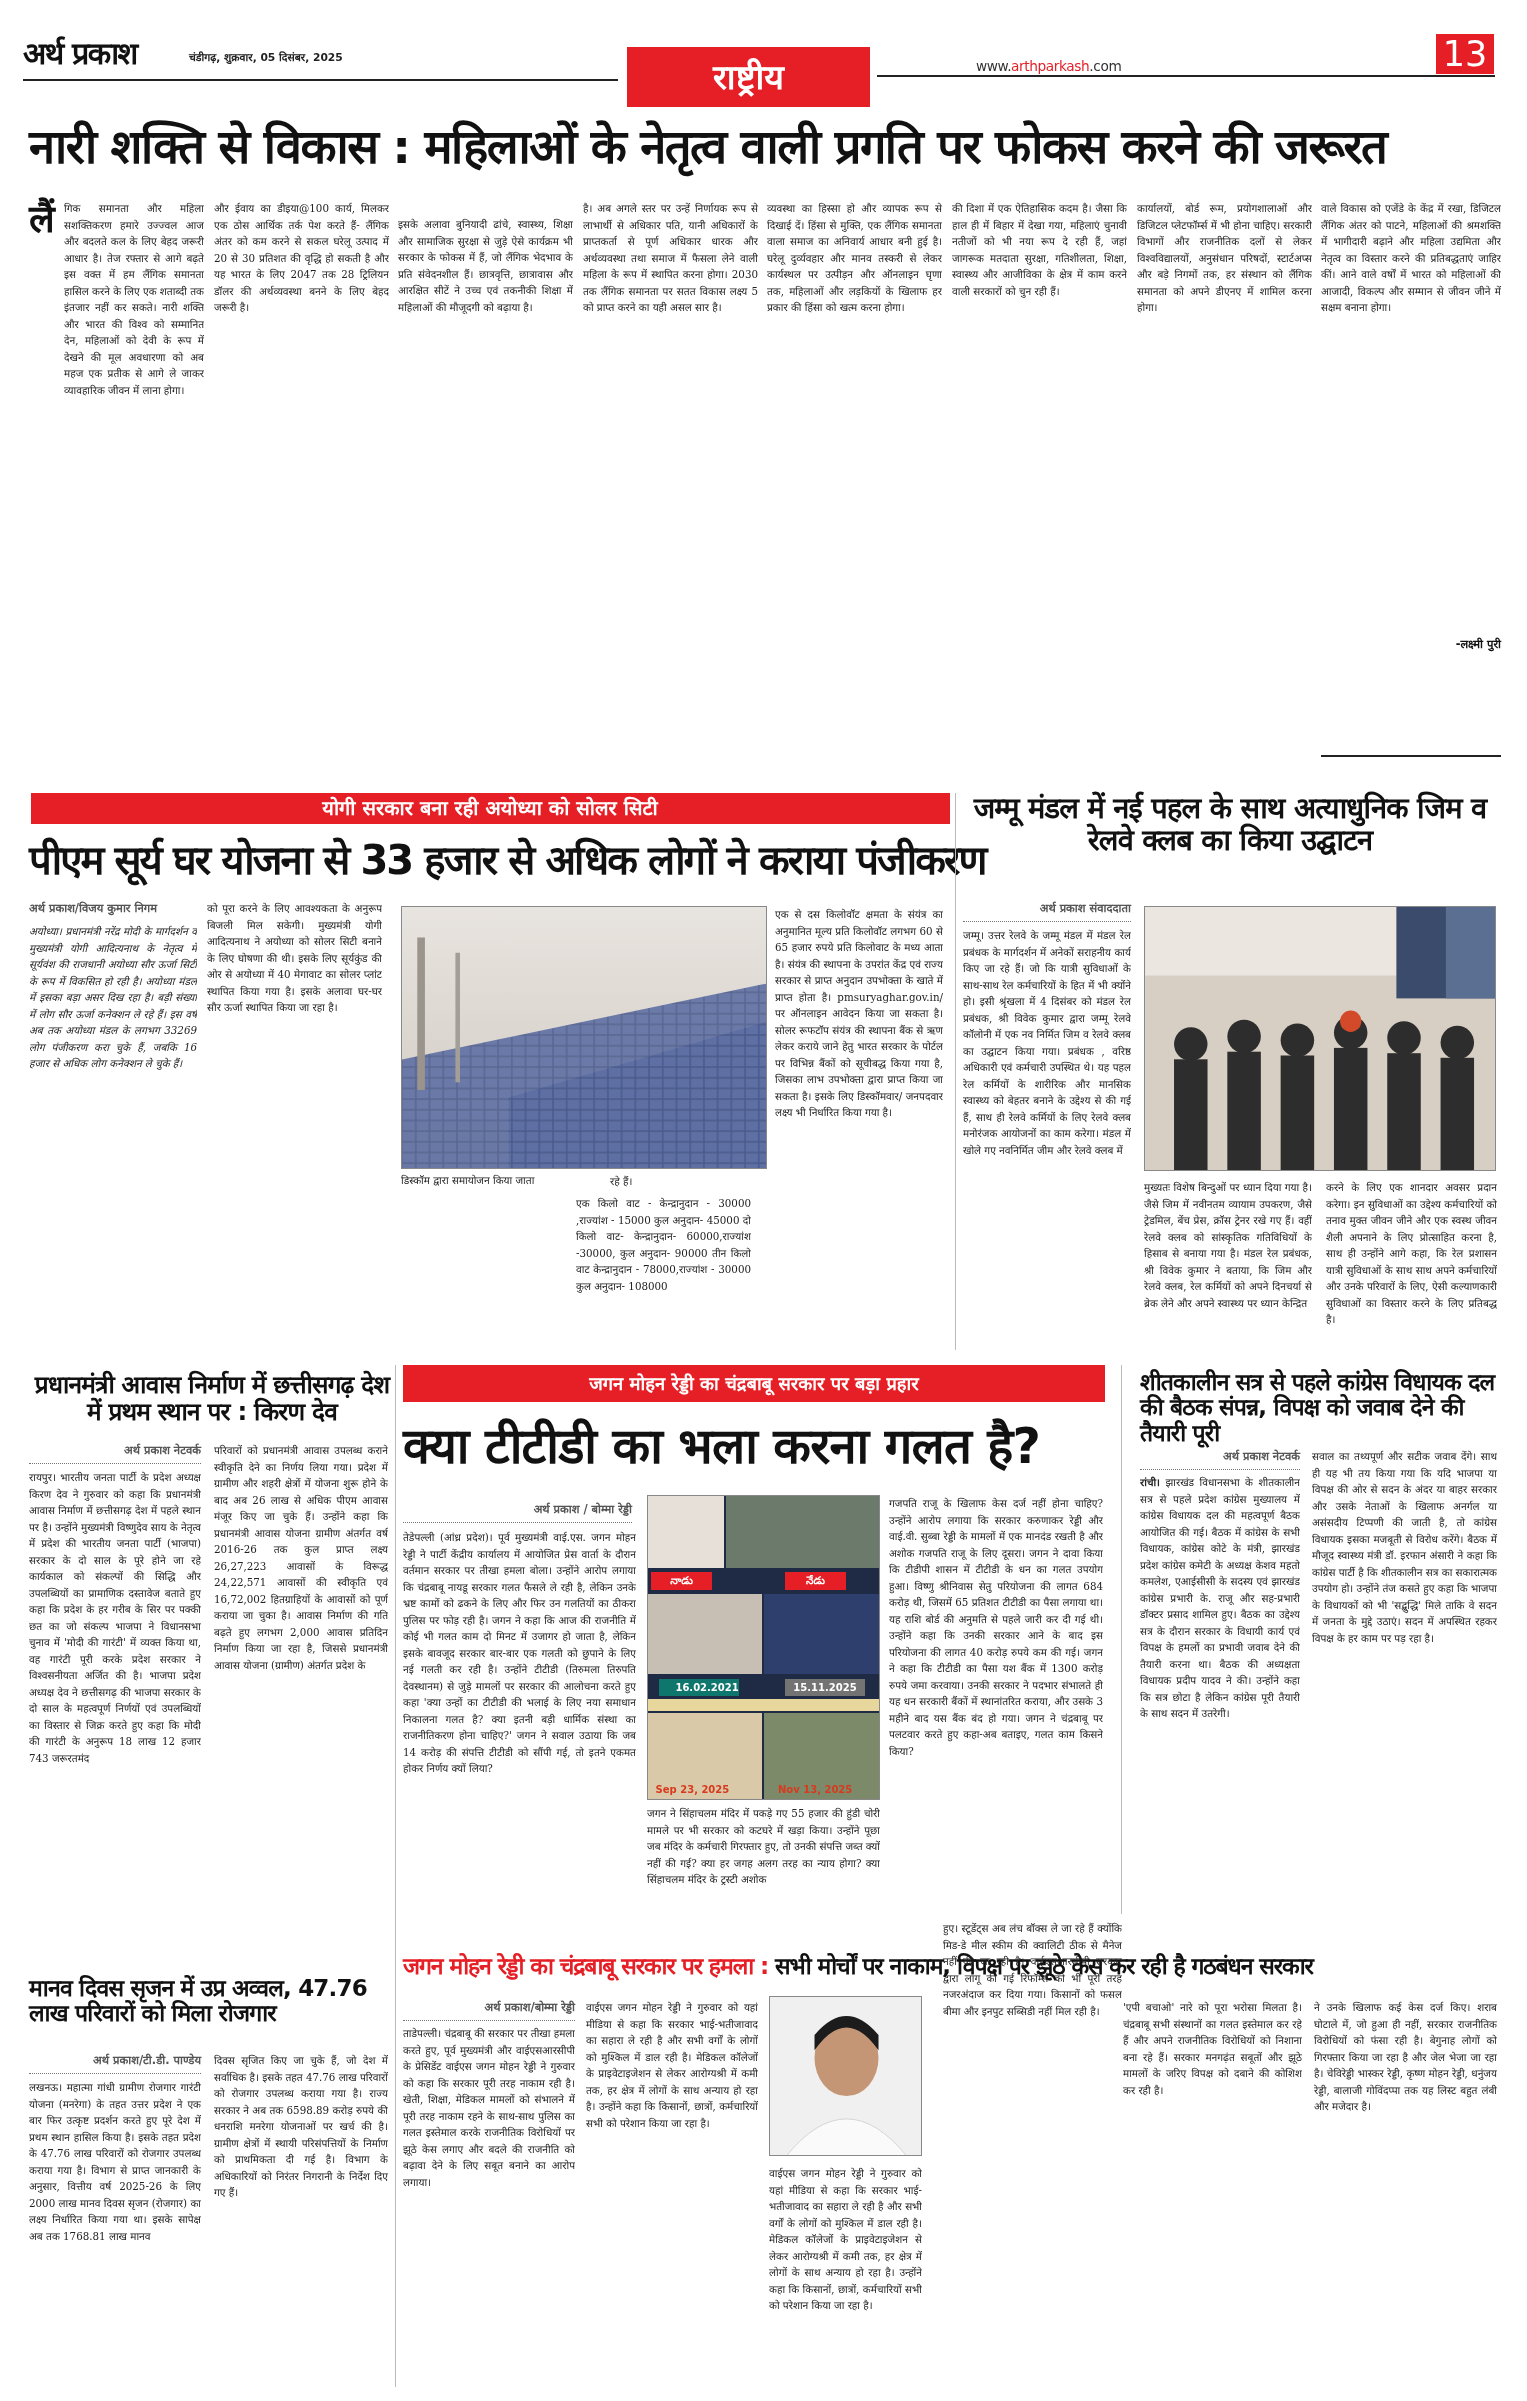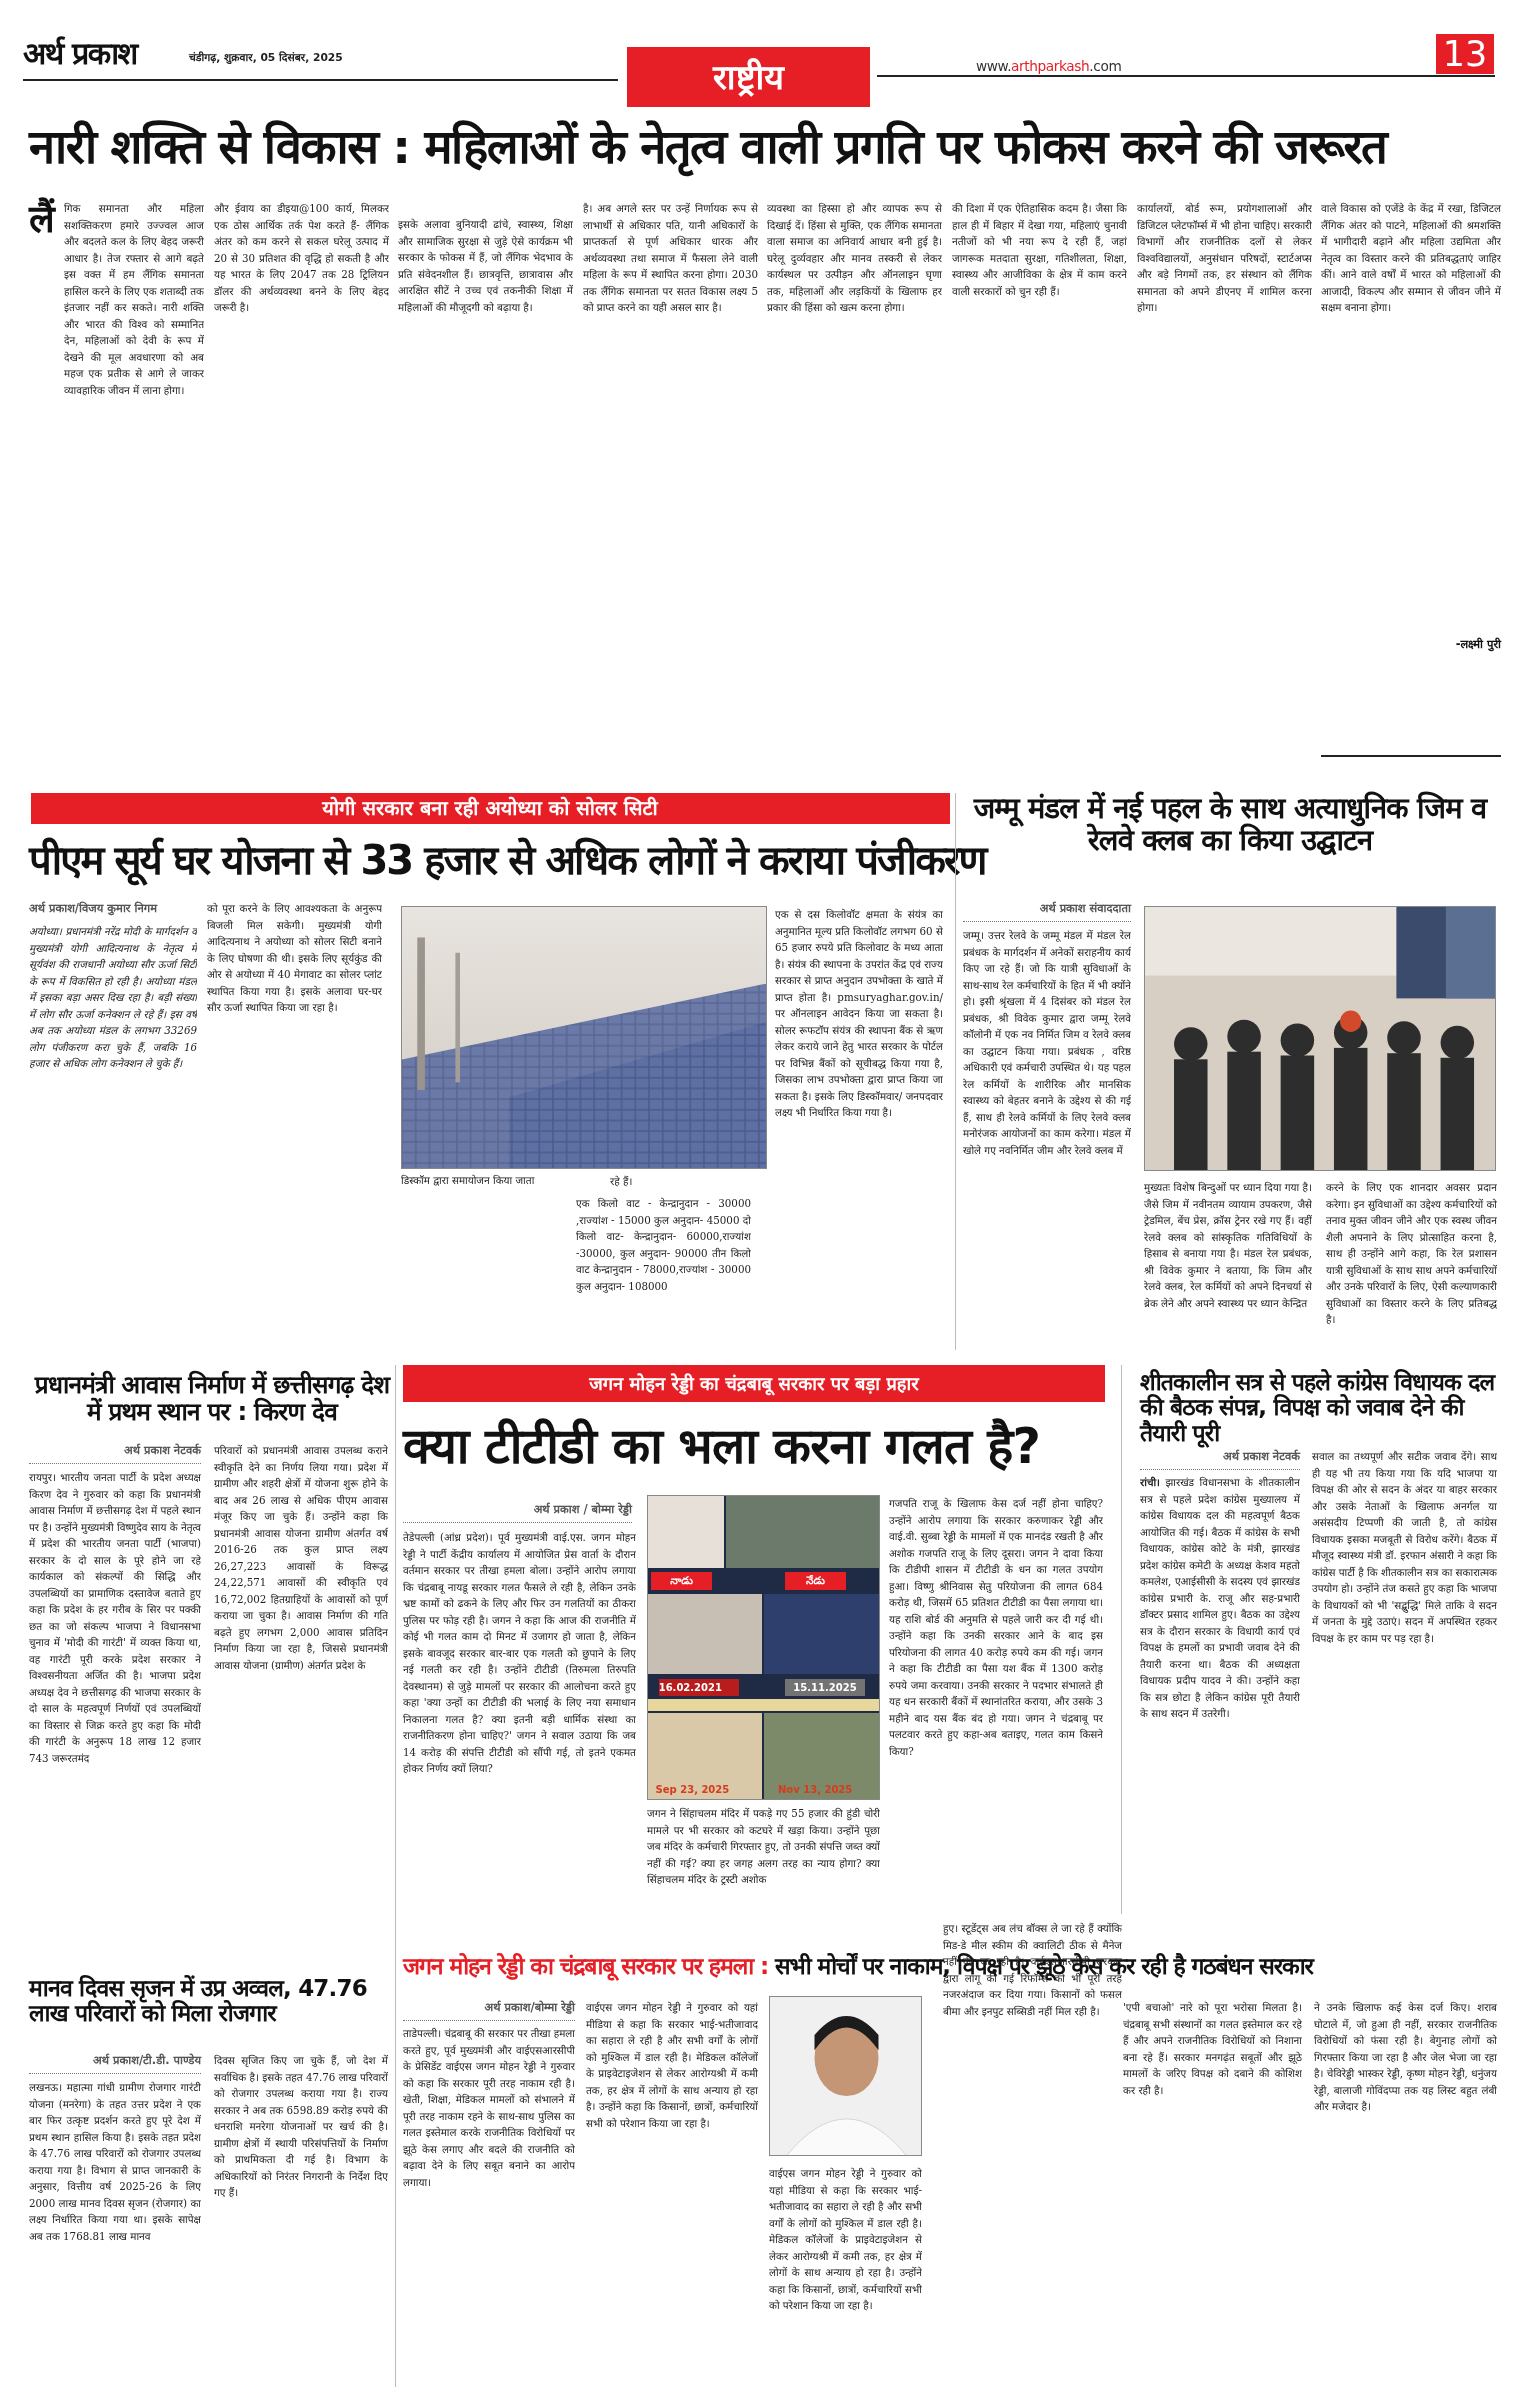--- a/index.html
+++ b/index.html
@@ -159,21 +159,21 @@
 <div class="abs txt" style="left:403px;top:1529px;width:233px;height:381px;">
   <span>तेडेपल्ली (आंध्र प्रदेश)। पूर्व मुख्यमंत्री वाई.एस. जगन मोहन रेड्डी ने पार्टी केंद्रीय कार्यालय में आयोजित प्रेस वार्ता के दौरान वर्तमान सरकार पर तीखा हमला बोला। उन्होंने आरोप लगाया कि चंद्रबाबू नायडू सरकार गलत फैसले ले रही है, लेकिन उनके भ्रष्ट कामों को ढकने के लिए और फिर उन गलतियों का ठीकरा पुलिस पर फोड़ रही है। जगन ने कहा कि आज की राजनीति में कोई भी गलत काम दो मिनट में उजागर हो जाता है, लेकिन इसके बावजूद सरकार बार-बार एक गलती को छुपाने के लिए नई गलती कर रही है। उन्होंने टीटीडी (तिरुमला तिरुपति देवस्थानम) से जुड़े मामलों पर सरकार की आलोचना करते हुए कहा 'क्या उन्हों का टीटीडी की भलाई के लिए नया समाधान निकालना गलत है? क्या इतनी बड़ी धार्मिक संस्था का राजनीतिकरण होना चाहिए?' जगन ने सवाल उठाया कि जब 14 करोड़ की संपत्ति टीटीडी को सौंपी गई, तो इतने एकमत होकर निर्णय क्यों लिया?</span>
 </div>
 <div class="abs photo" style="left:647px;top:1495px;width:233px;height:305px;background:#1f2a44;">
   <div class="abs" style="left:0;top:0;width:76px;height:72px;background:#e6e0d8;"></div>
   <div class="abs" style="left:78px;top:0;width:155px;height:72px;background:#6b7a6a;"></div>
   <div class="abs" style="left:3.1px;top:76px;width:61px;height:18.3px;background:#e61e25;color:#fff;font-size:10.7px;font-weight:bold;text-align:center;line-height:18.3px;">నాడు</div>
   <div class="abs" style="left:137px;top:76px;width:61px;height:18.3px;background:#e61e25;color:#fff;font-size:10.7px;font-weight:bold;text-align:center;line-height:18.3px;">నేడు</div>
   <div class="abs" style="left:0;top:98px;width:114px;height:80px;background:#c8bfb4;"></div>
   <div class="abs" style="left:116px;top:98px;width:117px;height:80px;background:#2e3f6e;"></div>
-  <div class="abs" style="left:10.7px;top:183px;width:80px;height:17px;background:#b91c1c;color:#fff;font-size:10px;font-weight:bold;text-align:left;line-height:17px;">16.02.2021</div>
+  <div class="abs" style="left:10.7px;top:183px;width:80px;height:17px;background:#0f766e;color:#fff;font-size:10px;font-weight:bold;text-align:right;line-height:17px;">16.02.2021</div>
   <div class="abs" style="left:137px;top:183px;width:80px;height:17px;background:#737373;color:#fff;font-size:10px;font-weight:bold;text-align:center;line-height:17px;">15.11.2025</div>
   <div class="abs" style="left:0;top:203px;width:233px;height:12.2px;background:#e8d79c;"></div>
   <div class="abs" style="left:0;top:217px;width:114px;height:88px;background:#d9c9a8;"></div>
   <div class="abs" style="left:116px;top:217px;width:117px;height:88px;background:#7c8a6a;"></div>
   <div class="abs" style="left:7.6px;top:288px;font-size:10px;font-weight:bold;color:#d83a1e;">Sep 23, 2025</div>
   <div class="abs" style="left:130px;top:288px;font-size:10px;font-weight:bold;color:#d83a1e;text-align:center;">Nov 13, 2025</div>
 </div>
 <div class="abs txt" style="left:647px;top:1805px;width:233px;height:107px;">
   <span>जगन ने सिंहाचलम मंदिर में पकड़े गए 55 हजार की हुंडी चोरी मामले पर भी सरकार को कटघरे में खड़ा किया। उन्होंने पूछा जब मंदिर के कर्मचारी गिरफ्तार हुए, तो उनकी संपत्ति जब्त क्यों नहीं की गई? क्या हर जगह अलग तरह का न्याय होगा? क्या सिंहाचलम मंदिर के ट्रस्टी अशोक</span>
 </div>

